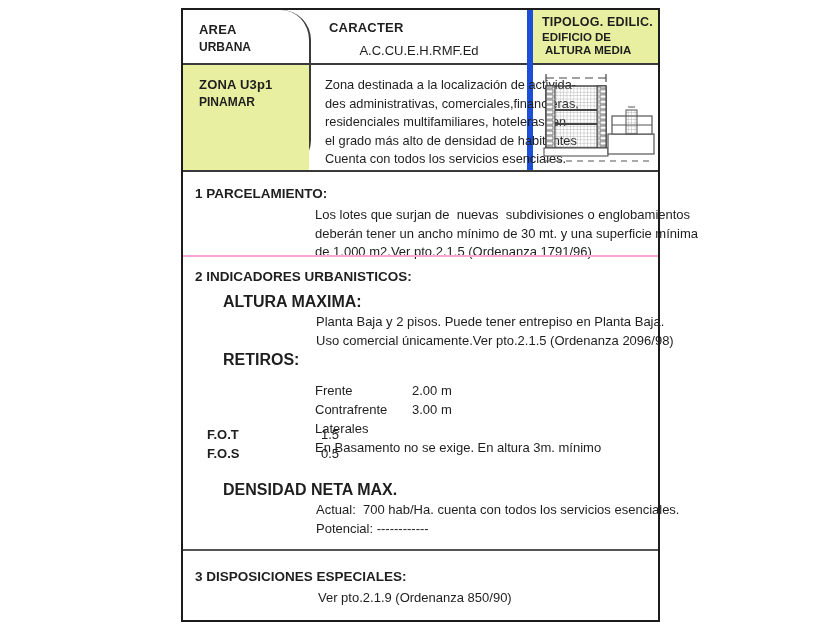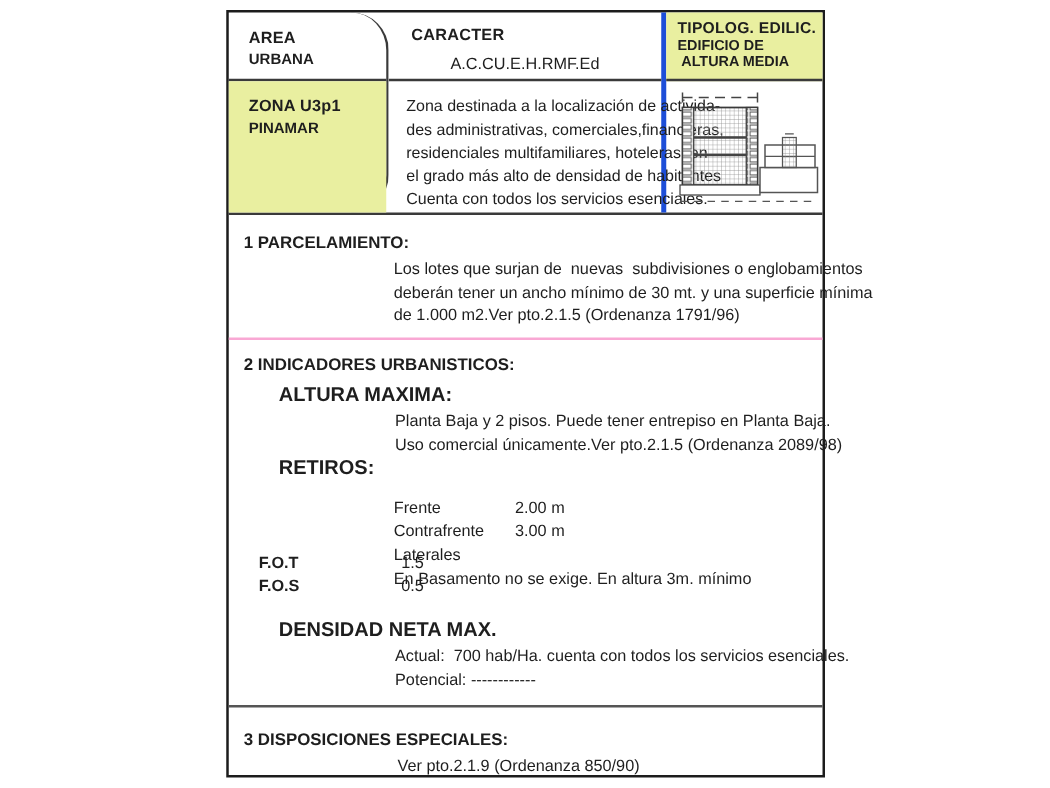--- a/index.html
+++ b/index.html
@@ -11,21 +11,21 @@
   }
   *{box-sizing:border-box;margin:0;padding:0;}
   html,body{width:840px;height:630px;background:var(--bg);overflow:hidden;
     font-family:"Liberation Sans","DejaVu Sans",sans-serif;color:var(--text);}
   .doc{position:absolute;left:181px;top:8px;width:479px;height:614px;
     border:2px solid var(--border);background:#fff;}
   
   .top-table{display:flex;height:162px;border-bottom:2px solid #3a3a3a;}
   .col{display:flex;flex-direction:column;}
   .col1{width:128px;border-right:2px solid #3a3a3a;border-radius:30px;}
-  .col2{width:222px;border-right:4px solid #1d4ed8;}
+  .col2{width:222px;border-right:6px solid #1d4ed8;}
   .col3{flex:1;}
   .cell{position:relative;}
   .c-r1{height:55px;border-bottom:2px solid #3a3a3a;}
   .c1r2{height:52px;border-bottom:2px solid #3a3a3a;}
   .grow{flex:1;}
   .highlight{background:var(--highlight);}
   .col1 .cell{padding:12px 6px 0 16px;}
   .lbl{font-size:13px;font-weight:bold;letter-spacing:.2px;white-space:pre;}
   .val{font-size:12px;font-weight:bold;margin-top:3px;white-space:pre;}
   .c2r1{padding:10px 8px 0 18px;}
@@ -33,21 +33,21 @@
     font-size:13px;font-weight:normal;}
   .c2r2{padding:11px 6px 0 14px;font-size:12.8px;line-height:18.6px;}
   .c2r2 div{white-space:pre;}
   .c3r1{padding:5px 4px 0 9px;}
   .c3r1 .lbl{font-size:12.5px;}
   .c3r1 .val{font-size:11.5px;margin-top:2px;}
   .c3r1 .val2{margin-top:1px;padding-left:3px;}
   .c3r2{display:flex;align-items:center;justify-content:center;}
   
   .section{position:relative;}
-  .s1{height:98px;}
+  .s1{height:83px;}
   .s2{height:294px;border-top:2px solid #f9a8d4;}
   .s3{height:58px;border-top:2px solid #555;}
   .sec-title{position:absolute;left:12px;font-size:13.5px;font-weight:bold;white-space:pre;}
   .body{position:absolute;font-size:13px;line-height:18.5px;}
   .body div{white-space:pre;}
   .s1 .sec-title{top:14px;}
   .s1 .body{top:34px;left:132px;}
   .s2 .sec-title{top:12px;}
   .sub-label{position:absolute;left:24px;font-size:16px;font-weight:bold;white-space:pre;margin-left:16px;}
   .altura-label{top:36px;}
@@ -144,21 +144,21 @@
       <div>de 1.000 m2.Ver pto.2.1.5 (Ordenanza 1791/96)</div>
     </div>
   </div>
 
   <div class="section s2">
     <div class="sec-title">2 INDICADORES URBANISTICOS:</div>
 
     <div class="sub-label altura-label">ALTURA MAXIMA:</div>
     <div class="body altura-body">
       <div>Planta Baja y 2 pisos. Puede tener entrepiso en Planta Baja.</div>
-      <div>Uso comercial únicamente.Ver pto.2.1.5 (Ordenanza 2089/98)</div>
+      <div>Uso comercial únicamente.Ver pto.2.1.5 (Ordenanza 2096/98)</div>
     </div>
 
     <div class="sub-label retiros-label">RETIROS:</div>
     <div class="kv-rows">
       <div class="kv">
         <span class="k">Frente</span><span class="v">2.00 m</span>
       </div>
       <div class="kv">
         <span class="k">Contrafrente</span><span class="v">3.00 m</span>
       </div>

